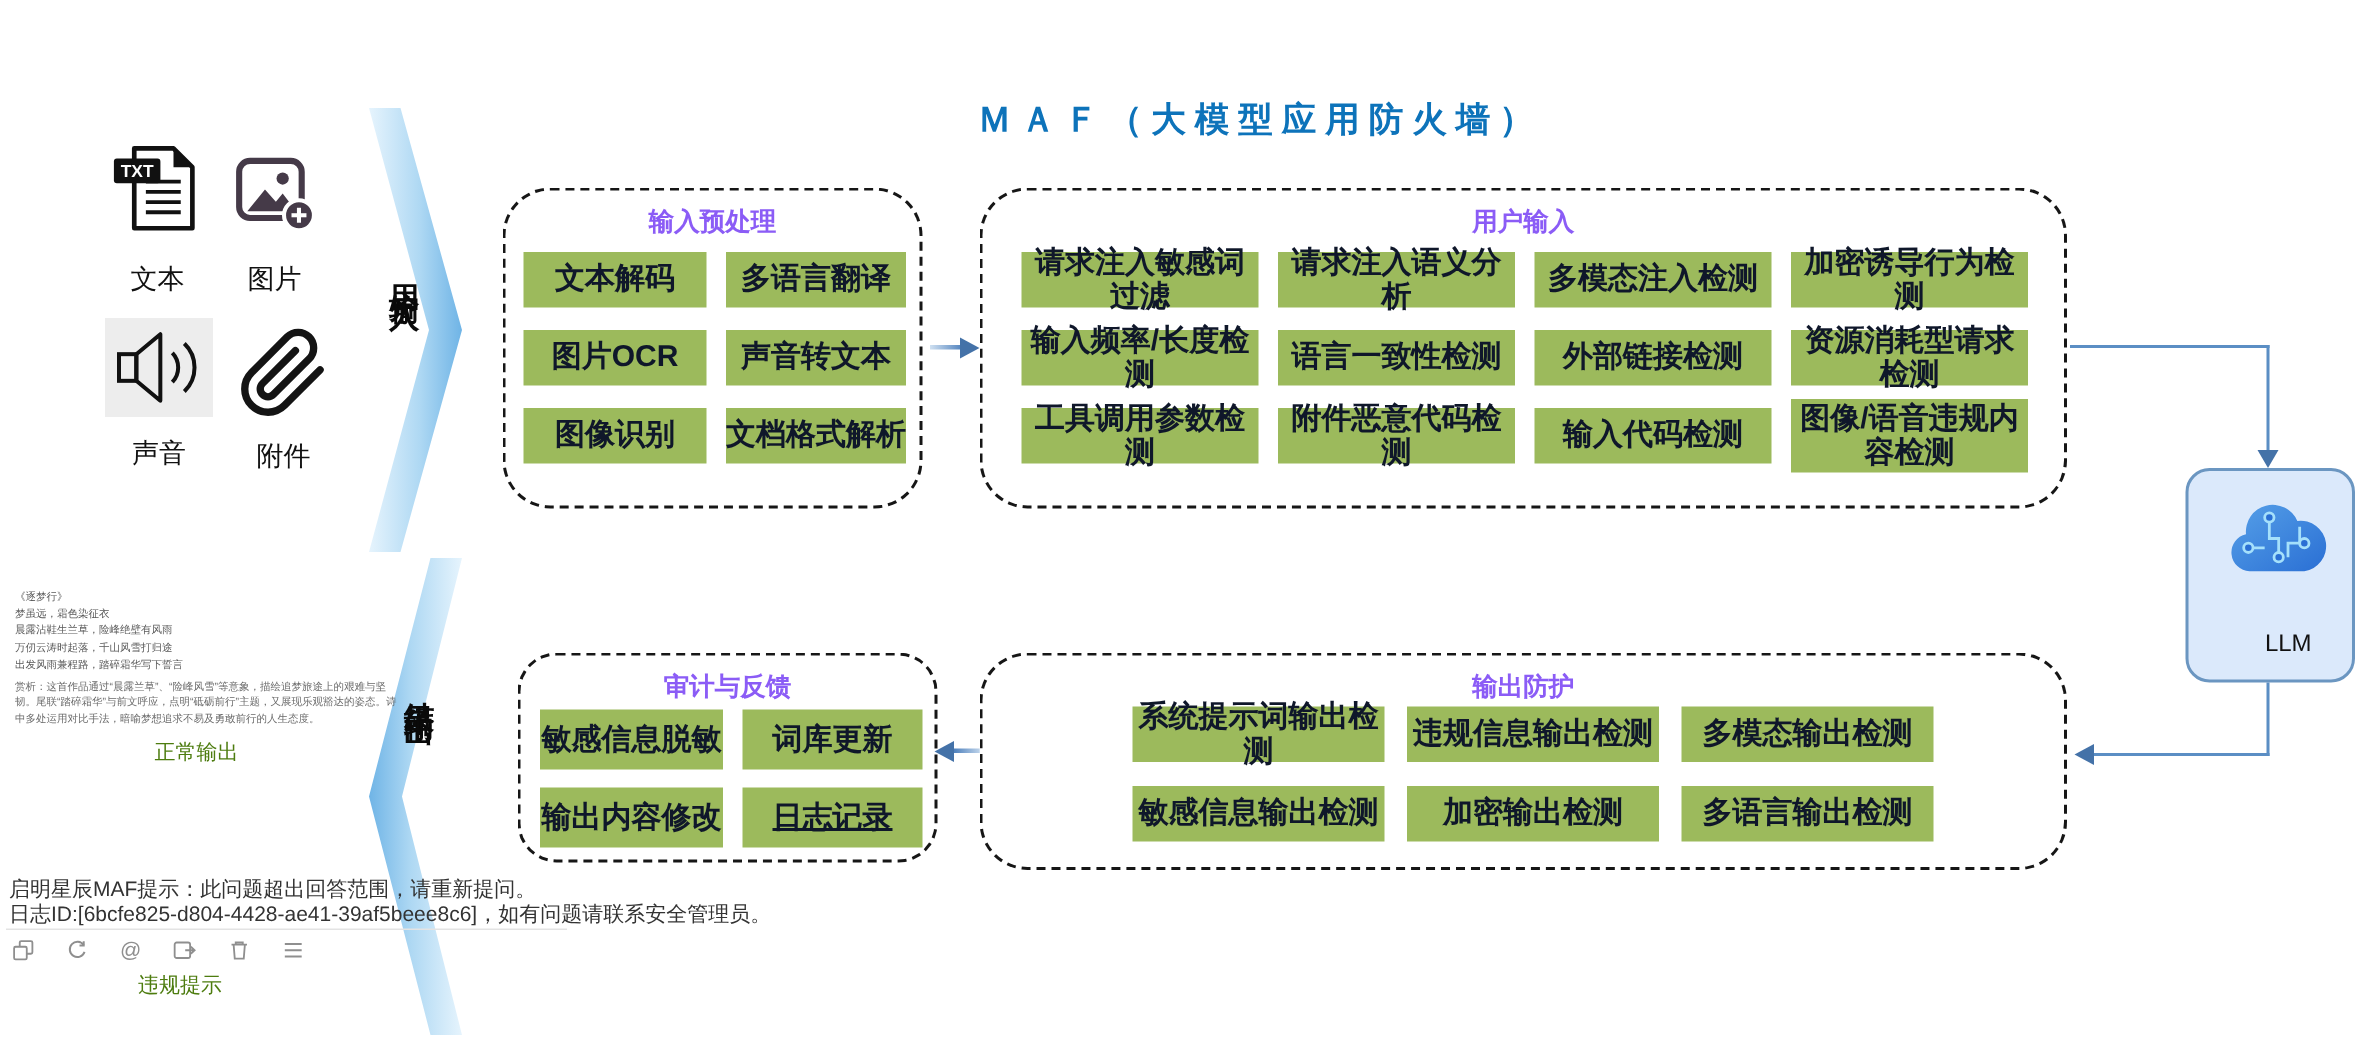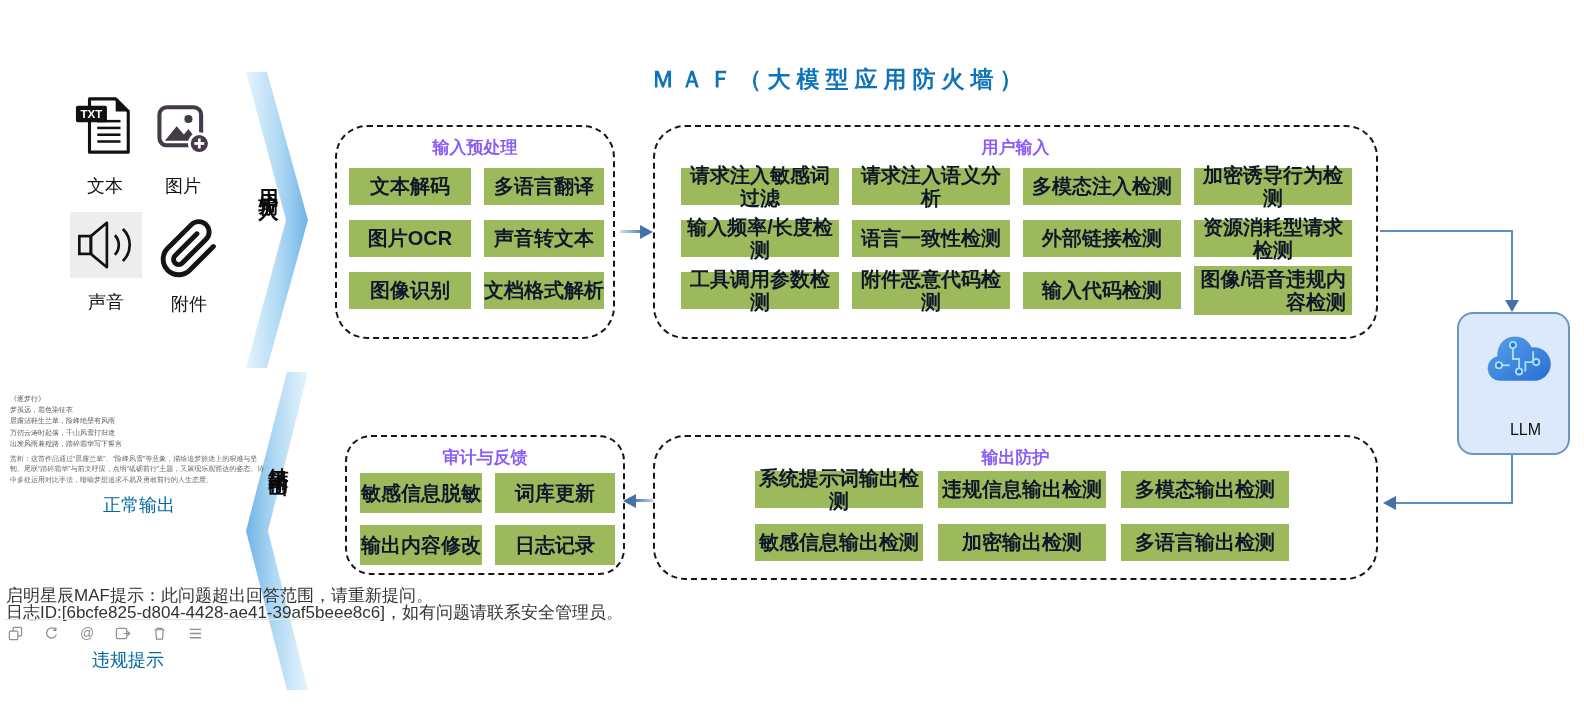--- a/index.html
+++ b/index.html
@@ -14,21 +14,21 @@
   .icon-label { position:absolute; text-align:center; font-size:18px; color:#111; }
   .speaker-bg { background:#ededed; display:flex; align-items:center; justify-content:center; }
 
   
   .dashed-box { position:absolute; border:2.5px dashed #161616; border-radius:32px; background:#fff; }
   .box-title { position:absolute; top:9px; left:0; right:0; text-align:center;
     font-size:17px; font-weight:bold; color:#8b5cf6; }
   .pill-grid { position:absolute; display:grid; }
   .pill { background:#9cba5c; color:#0f172a; font-weight:bold; font-size:20px; height:37px;
     display:flex; align-items:center; justify-content:center; text-align:center; line-height:1.15; }
-  .pill.tall { height:49px; margin-top:-6px; padding:0 6px;text-align:right; }
+  .pill.tall { height:49px; margin-top:-6px; padding:0 6px; }
 
   
   .flow-text { position:absolute; writing-mode:vertical-rl; font-size:20px; font-weight:600;
     color:#0a0a0a; letter-spacing:3px; }
 
   
   .conn { position:absolute; background:#5b8ec4; }
   .conn-grad { position:absolute; height:3px; background:linear-gradient(to right,#cfe0f1,#4f81bd); }
   .conn-grad-l { position:absolute; height:3px; background:linear-gradient(to left,#cfe0f1,#4f81bd); }
   .head-right { position:absolute; width:0; height:0; border-top:7px solid transparent;
@@ -41,24 +41,24 @@
   
   .llm-box { position:absolute; left:1457px; top:312px; width:113px; height:143px;
     background:#dbe9fb; border:2px solid #6b96c1; border-radius:16px; }
   .llm-label { position:absolute; bottom:14px; left:0; right:0; text-align:center;
     font-size:16px; color:#111;padding-left:24px; }
 
   
   .poem { position:absolute; left:10px; top:393px; width:256px; font-size:7px; color:#5a5a5a; line-height:1.6; }
   .poem .p-line { display:block; }
   .poem .analysis { margin-top:5px; color:#6a6a6a; line-height:1.5; }
-  .big-label { position:absolute; font-size:18px; color:#0369a1; }
-
-  
-  .viol-line { position:absolute; font-size:17px; color:#333; }
+  .big-label { position:absolute; font-size:14px; color:#4d7c0f; }
+
+  
+  .viol-line { position:absolute; font-size:14px; color:#333; }
   .viol-hr { position:absolute; left:4px; top:619px; width:374px; border-top:1px solid #e3e3e3; }
   .chat-icons { position:absolute; left:8px; top:625px; display:flex; gap:21px; align-items:center; }
   .chat-icons svg { display:block; }
   .at-glyph { font-size:14px; color:#8f8f8f; }
 </style>
 </head>
 <body>
 
 <div id="canvas">
 
@@ -195,21 +195,21 @@
   <div class="conn" style="left:1511px;top:455px;width:2px;height:49px;"></div>
   <div class="conn" style="left:1396px;top:502px;width:117px;height:2px;"></div>
   <div class="head-left" style="left:1383px;top:496px;"></div>
 
   <div class="dashed-box" style="left:345px;top:435px;width:280px;height:140px;border-radius:26px;">
     <div class="box-title">审计与反馈</div>
     <div class="pill-grid" style="left:13px;top:36px;grid-template-columns:122px 120px;gap:12px 13px;">
       <div class="pill" style="height:40px;">敏感信息脱敏</div>
       <div class="pill" style="height:40px;">词库更新</div>
       <div class="pill" style="height:40px;">输出内容修改</div>
-      <div class="pill" style="height:40px;">日志记录</div>
+      <div class="pill" style="height:40px;text-decoration:underline;">日志记录</div>
     </div>
   </div>
 
   <div class="conn-grad-l" style="left:636px;top:499px;width:20px;"></div>
   <div class="head-left" style="left:623px;top:494px;"></div>
 
   <div class="dashed-box" style="left:653px;top:435px;width:725px;height:145px;">
     <div class="box-title">输出防护</div>
     <div class="pill-grid" style="left:100px;top:34px;grid-template-columns:repeat(3,168px);gap:16px 15px;">
       <div class="pill">系统提示词输出检测</div>

